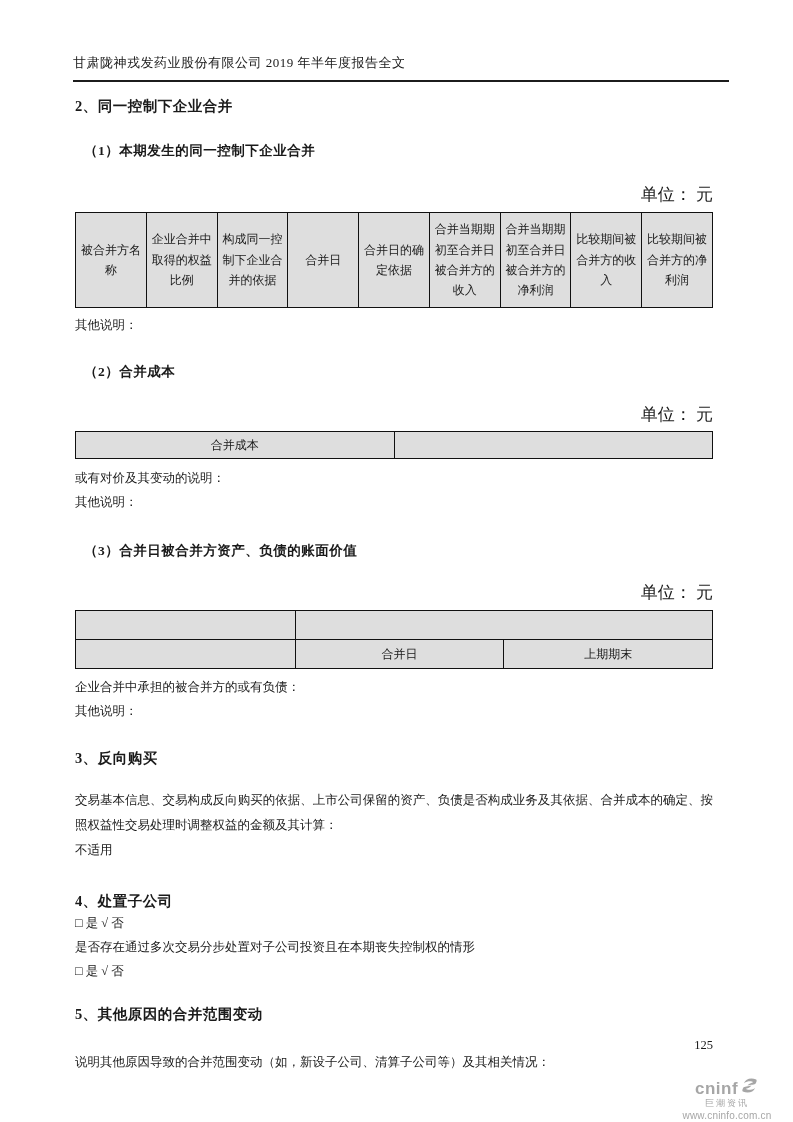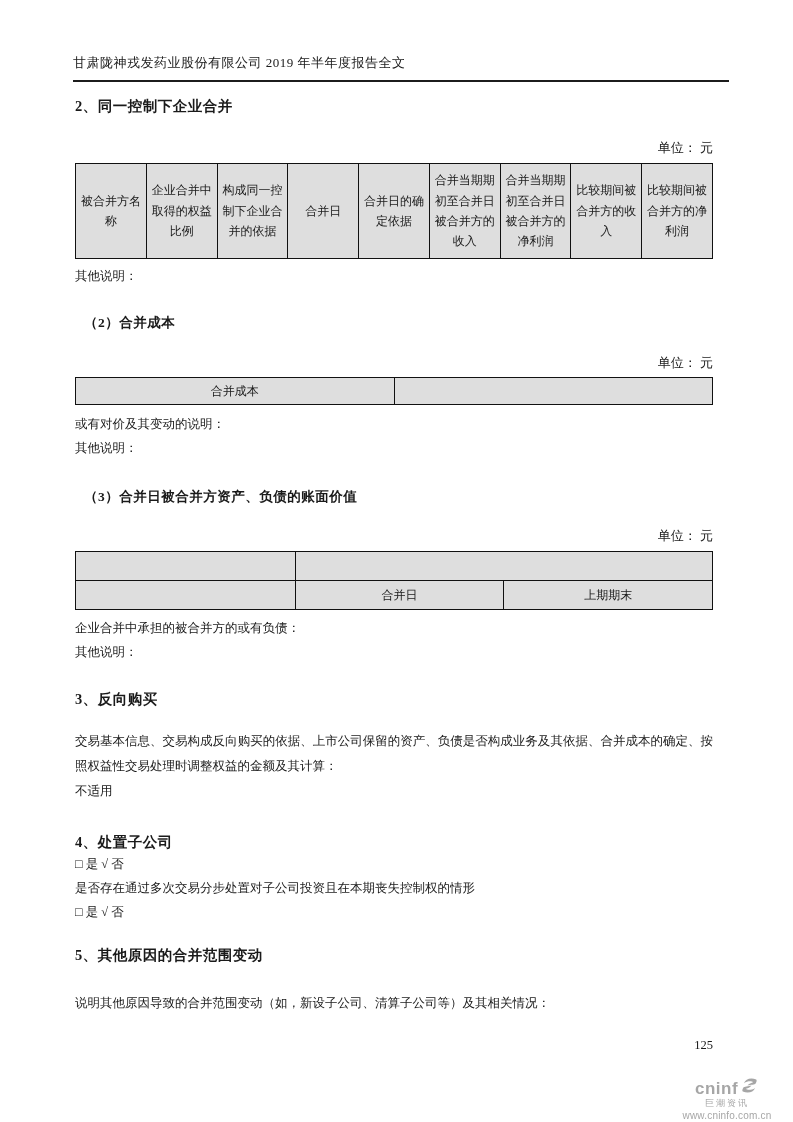--- a/index.html
+++ b/index.html
@@ -33,21 +33,21 @@
     letter-spacing: 0.5px;
   }
   .h-sub {
     font-weight: bold;
     font-size: 13.5px;
     padding-left: 9px;
     letter-spacing: 0.5px;
   }
   .unit-line {
     text-align: right;
-    font-size: 13px;
+    font-size: 17px;
   }
   .body-line {
     font-size: 12.5px;
     line-height: 24px;
   }
   .para {
     font-size: 12.5px;
     line-height: 25px;
     text-align: justify;
   }
@@ -140,20 +140,21 @@
 <div class="page">
 
   <div class="header">
     <span>甘肃陇神戎发药业股份有限公司 2019 年半年度报告全文</span>
   </div>
 
   <div class="content">
 
     <div class="h-num mt-s2">2、同一控制下企业合并</div>
 
+    <div class="h-sub mt-sub1">（1）本期发生的同一控制下企业合并</div>
 
     <div class="unit-line mt-unit1">单位： 元</div>
 
     <table class="tbl-merger mt-tbl1">
       <tbody>
           <tr>
         <th>被合并方名称</th>
         <th>企业合并中取得的权益比例</th>
         <th>构成同一控制下企业合并的依据</th>
         <th>合并日</th>

